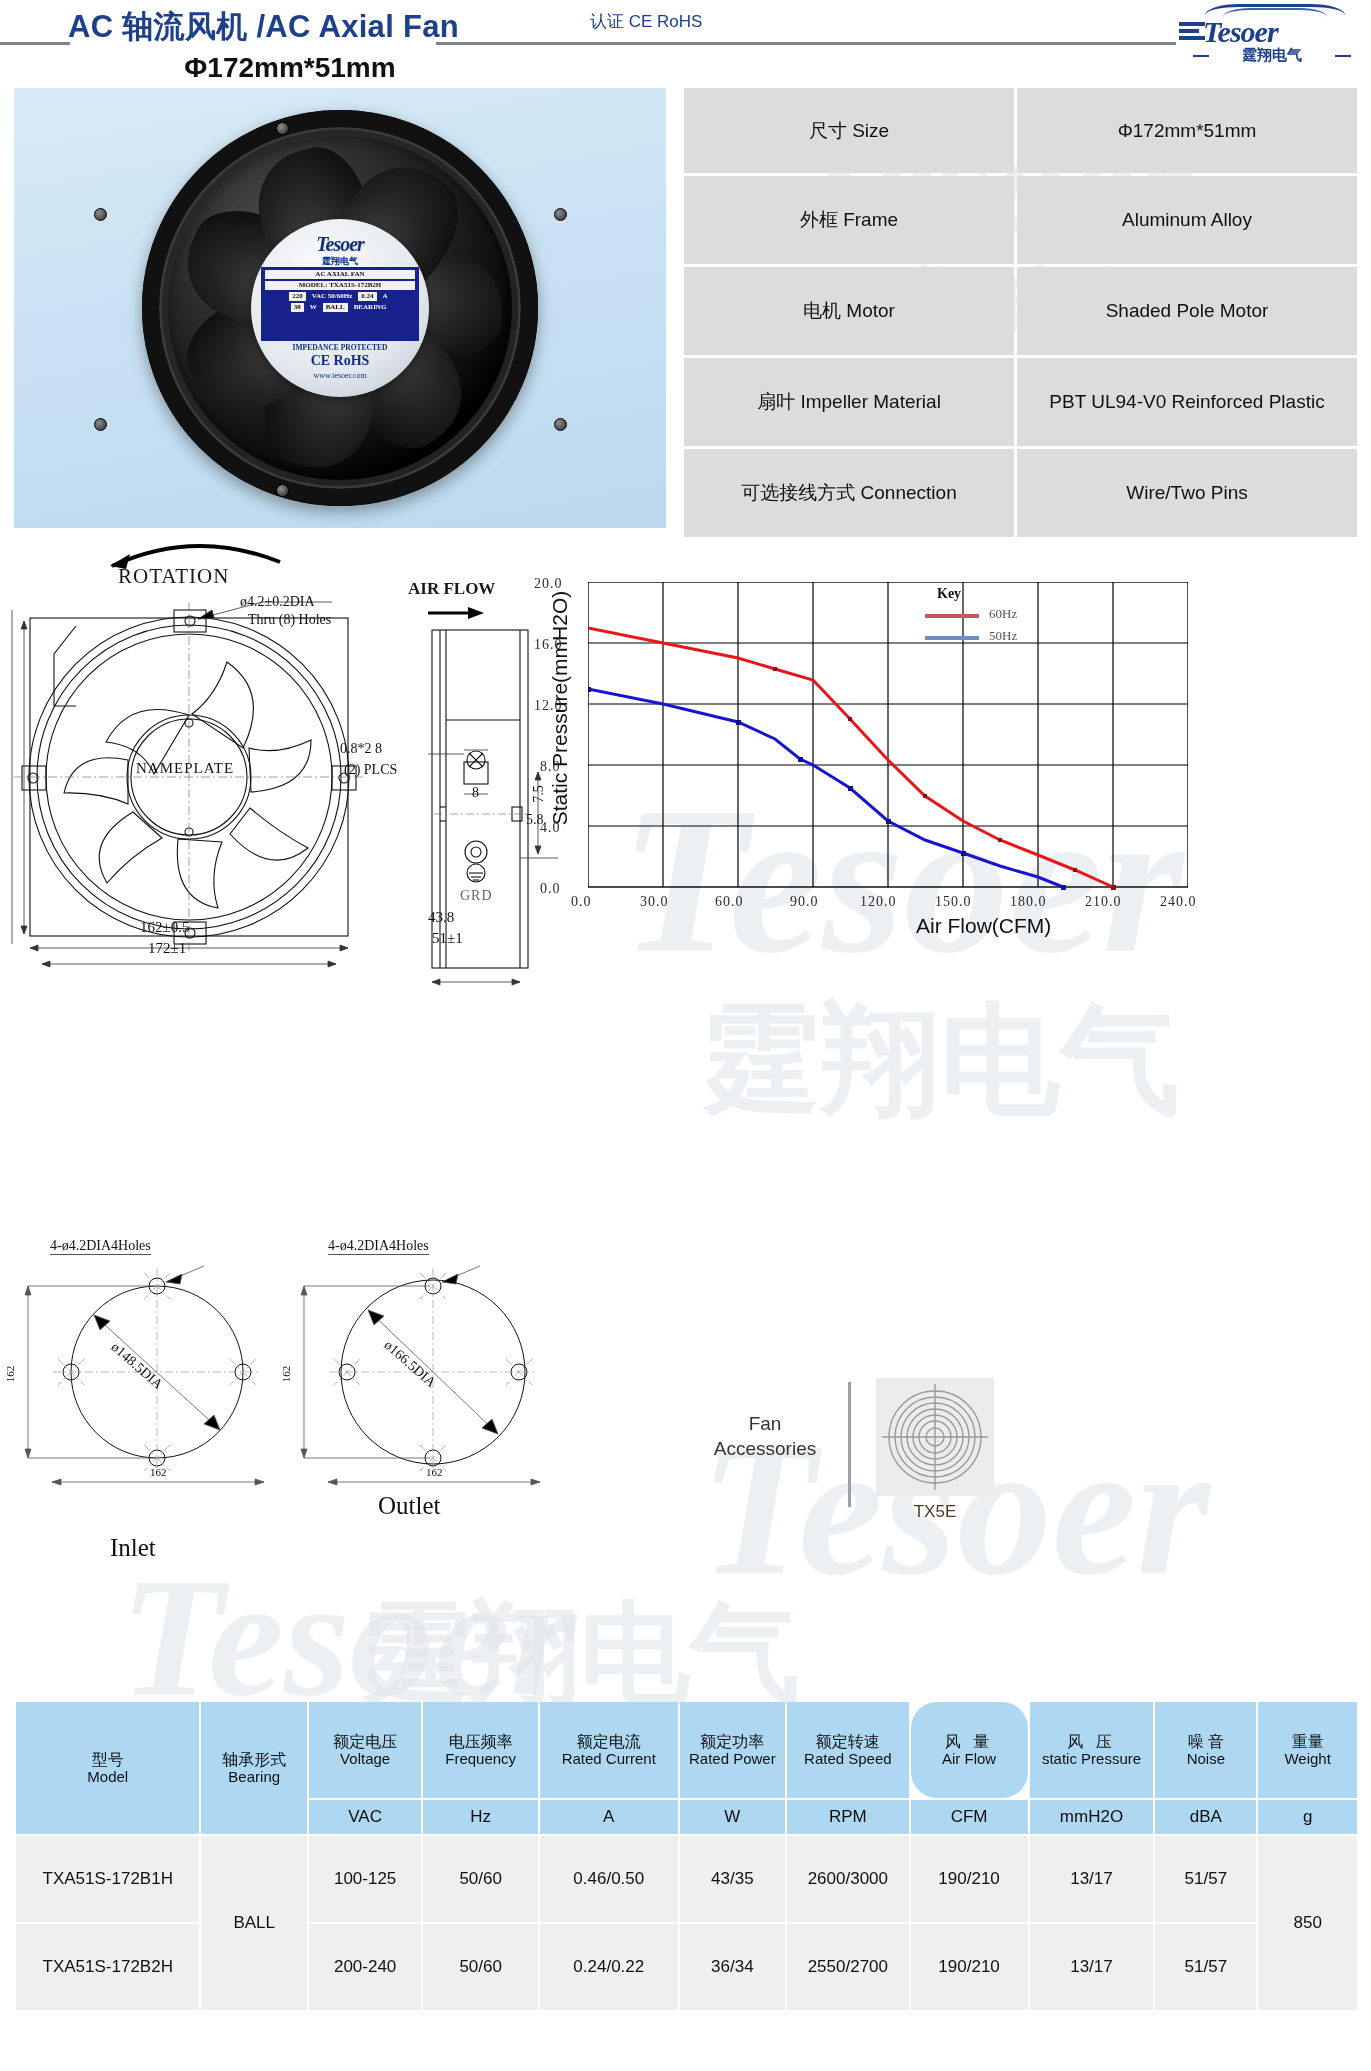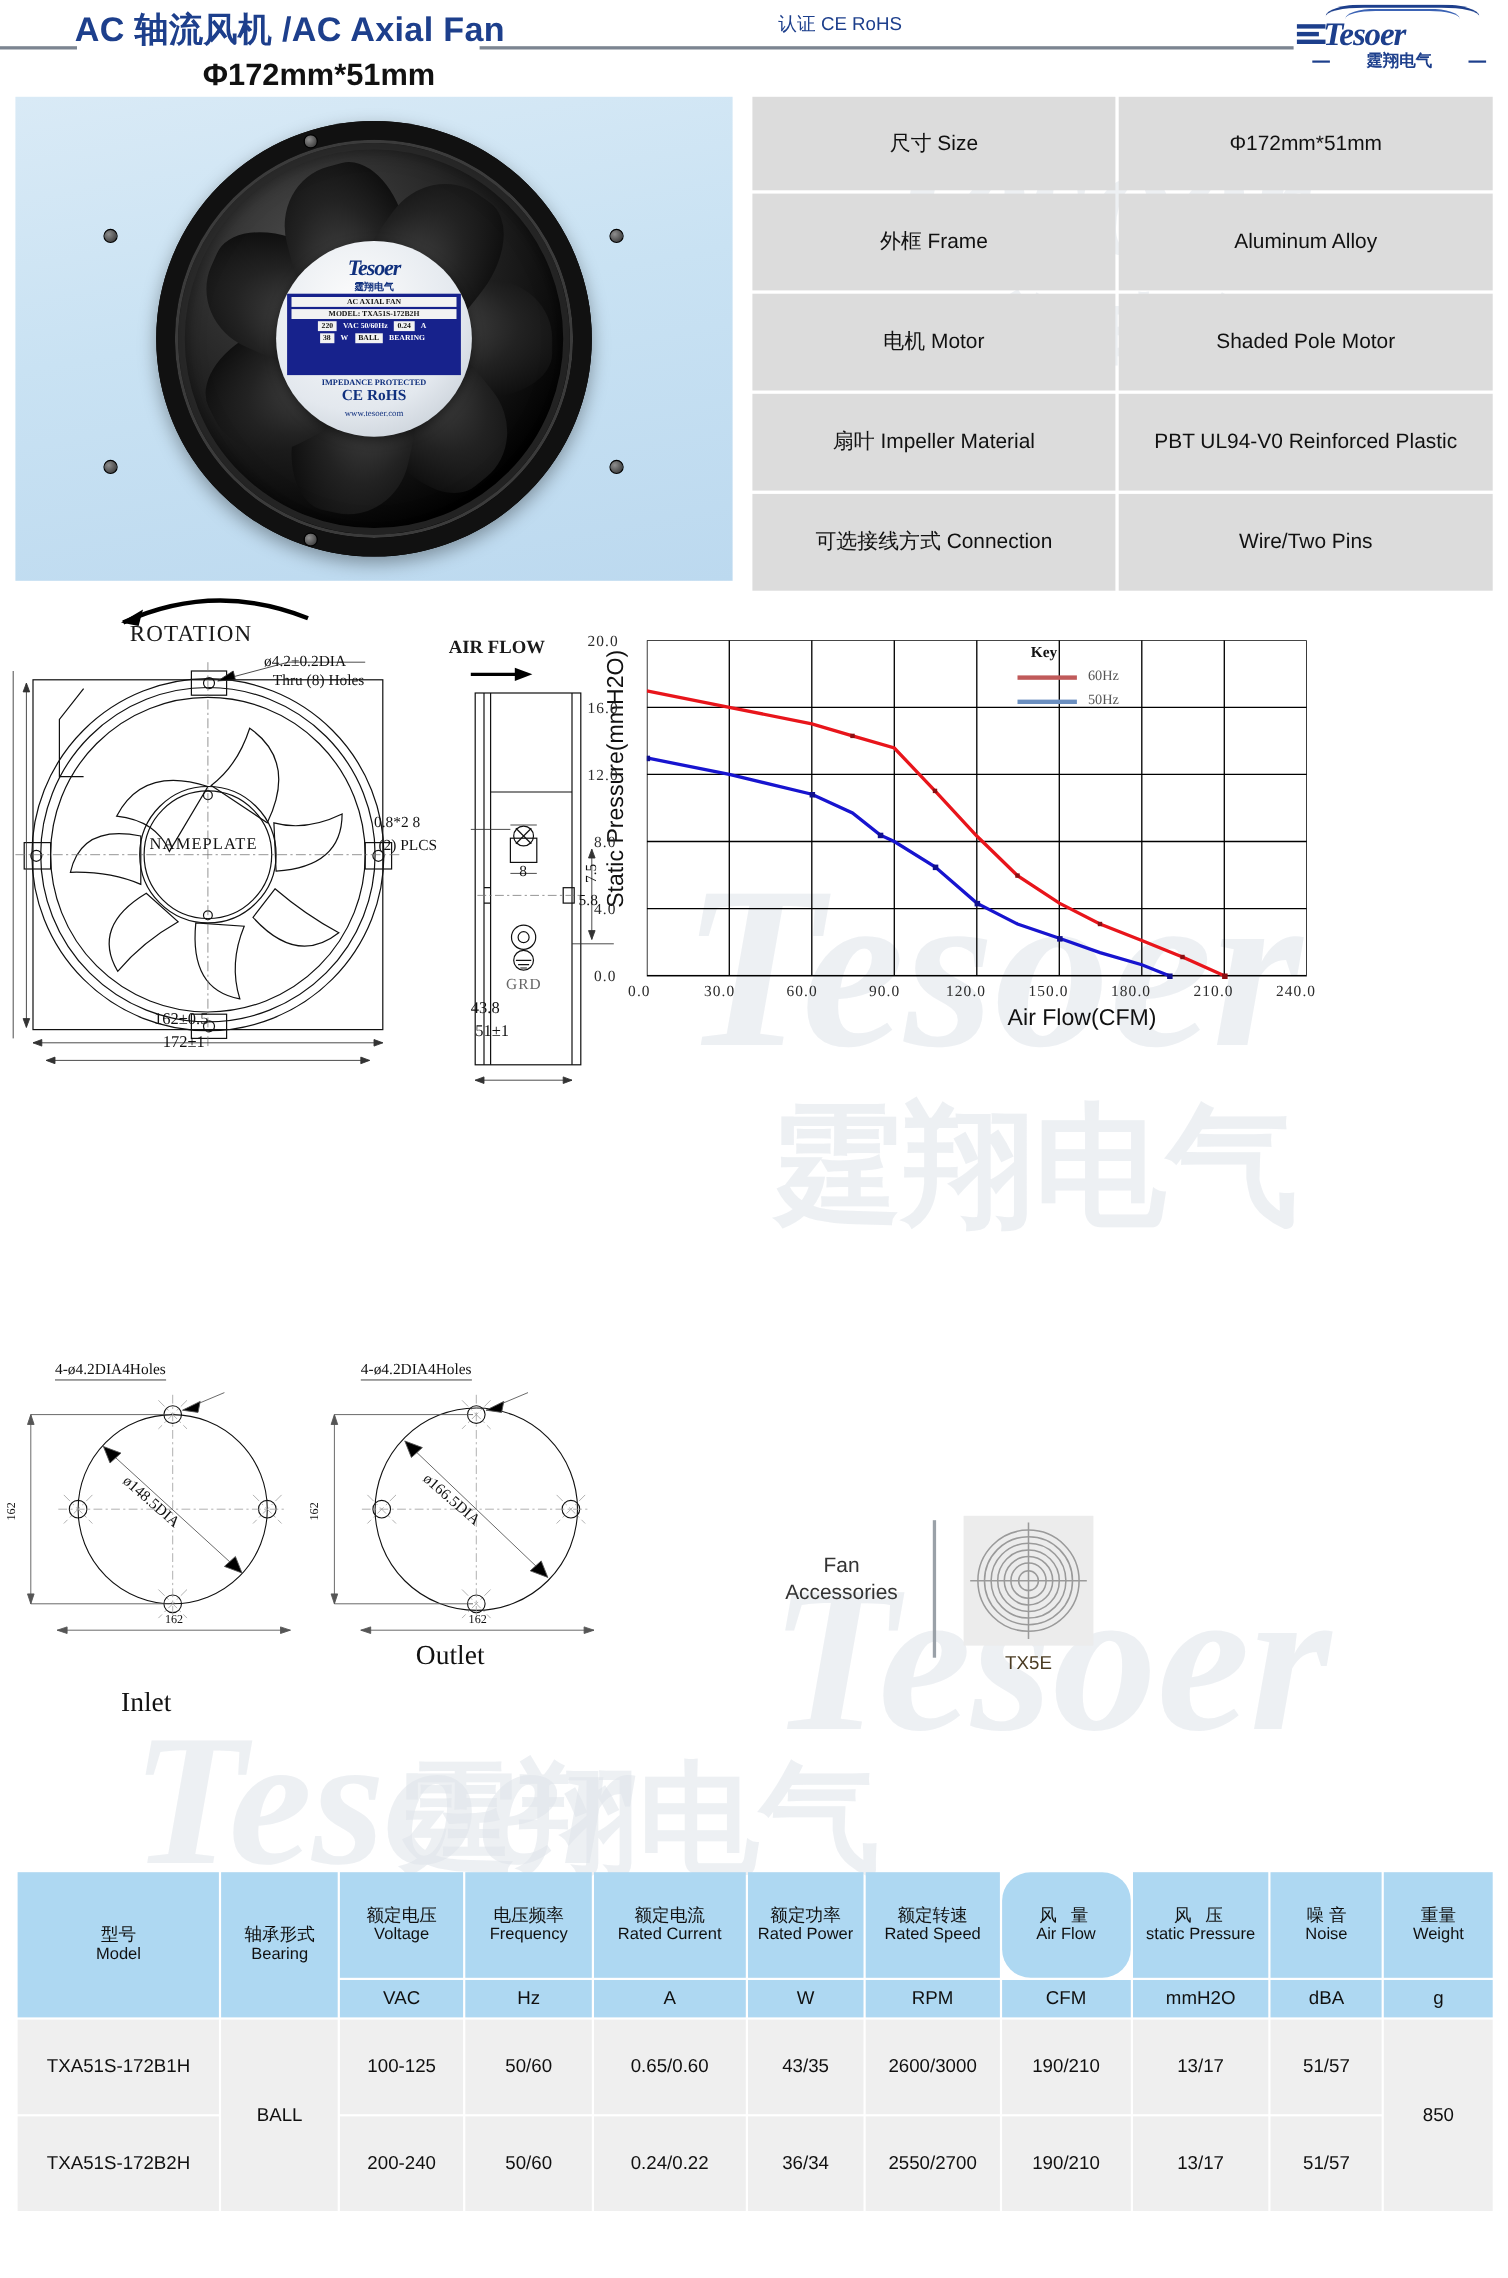--- a/index.html
+++ b/index.html
@@ -37,21 +37,21 @@
     letter-spacing:.3px;
   }
   .hdr-rule-l {
     position:absolute; left:0; top:42px; width:70px; height:3px; background:#7c8591;
   }
   .hdr-rule-r {
     position:absolute; left:436px; top:42px; width:740px; height:3px; background:#7c8591;
   }
   .hdr-cert {
     position:absolute; left:590px; top:10px; width:230px;
-    text-align:right; font-size:17px; color:#1d3f8c;
+    text-align:left; font-size:17px; color:#1d3f8c;
   }
   .hdr-sub {
     position:absolute; left:0px; top:52px; width:580px; text-align:center;
     font-size:28px; font-weight:bold; color:#111;
     font-family:"Liberation Sans", sans-serif;
   }
   
   .logo { position:absolute; right:10px; top:2px; width:190px; height:66px; }
   .logo-arc {
     position:absolute; left:34px; top:2px; width:140px; height:22px;
@@ -719,21 +719,21 @@
       <th class="unit">CFM</th>
       <th class="unit">mmH2O</th>
       <th class="unit">dBA</th>
       <th class="unit">g</th>
     </tr>
     <tr>
       <td class="body">TXA51S-172B1H</td>
       <td class="body" rowspan="2">BALL</td>
       <td class="body">100-125</td>
       <td class="body">50/60</td>
-      <td class="body">0.65/0.60</td>
+      <td class="body">0.46/0.50</td>
       <td class="body">43/35</td>
       <td class="body">2600/3000</td>
       <td class="body">190/210</td>
       <td class="body">13/17</td>
       <td class="body">51/57</td>
       <td class="body" rowspan="2">850</td>
     </tr>
     <tr>
       <td class="body">TXA51S-172B2H</td>
       <td class="body">200-240</td>

